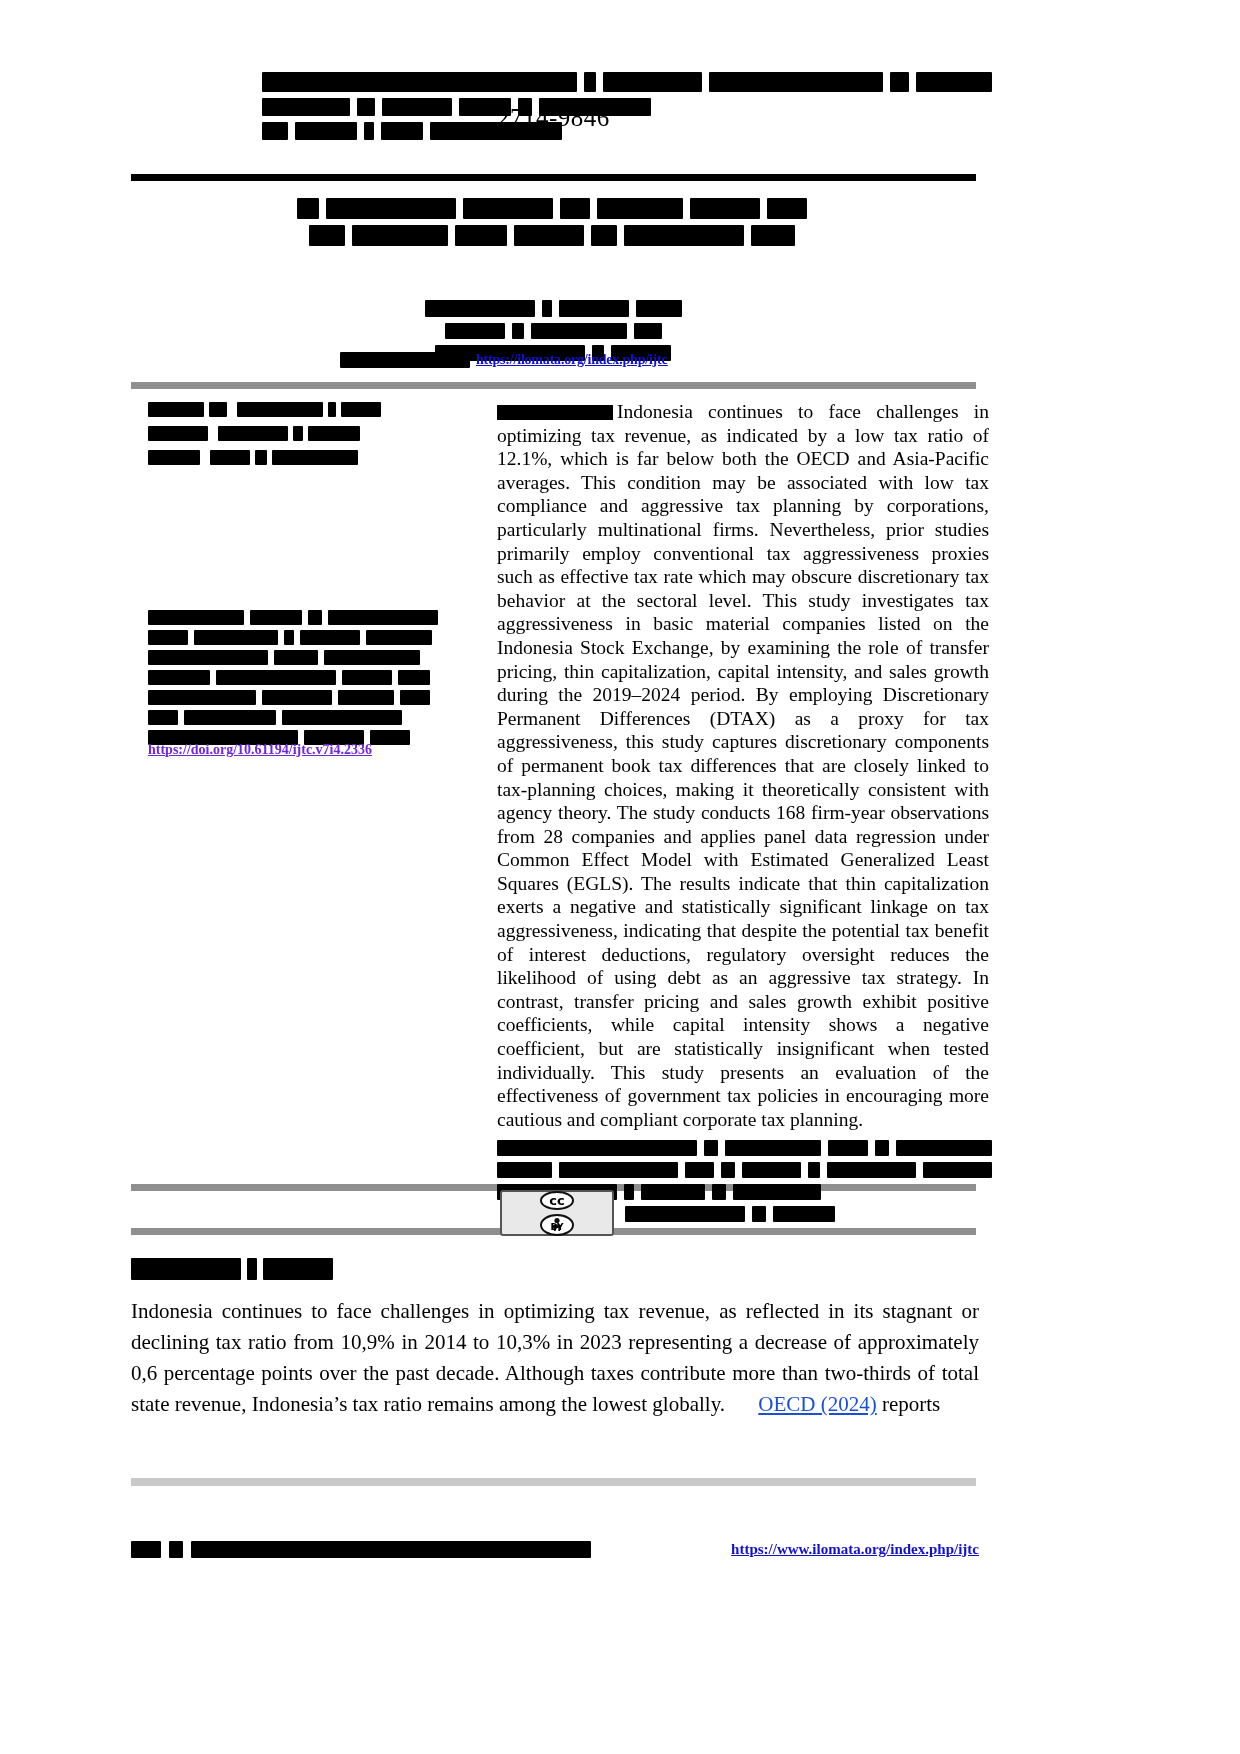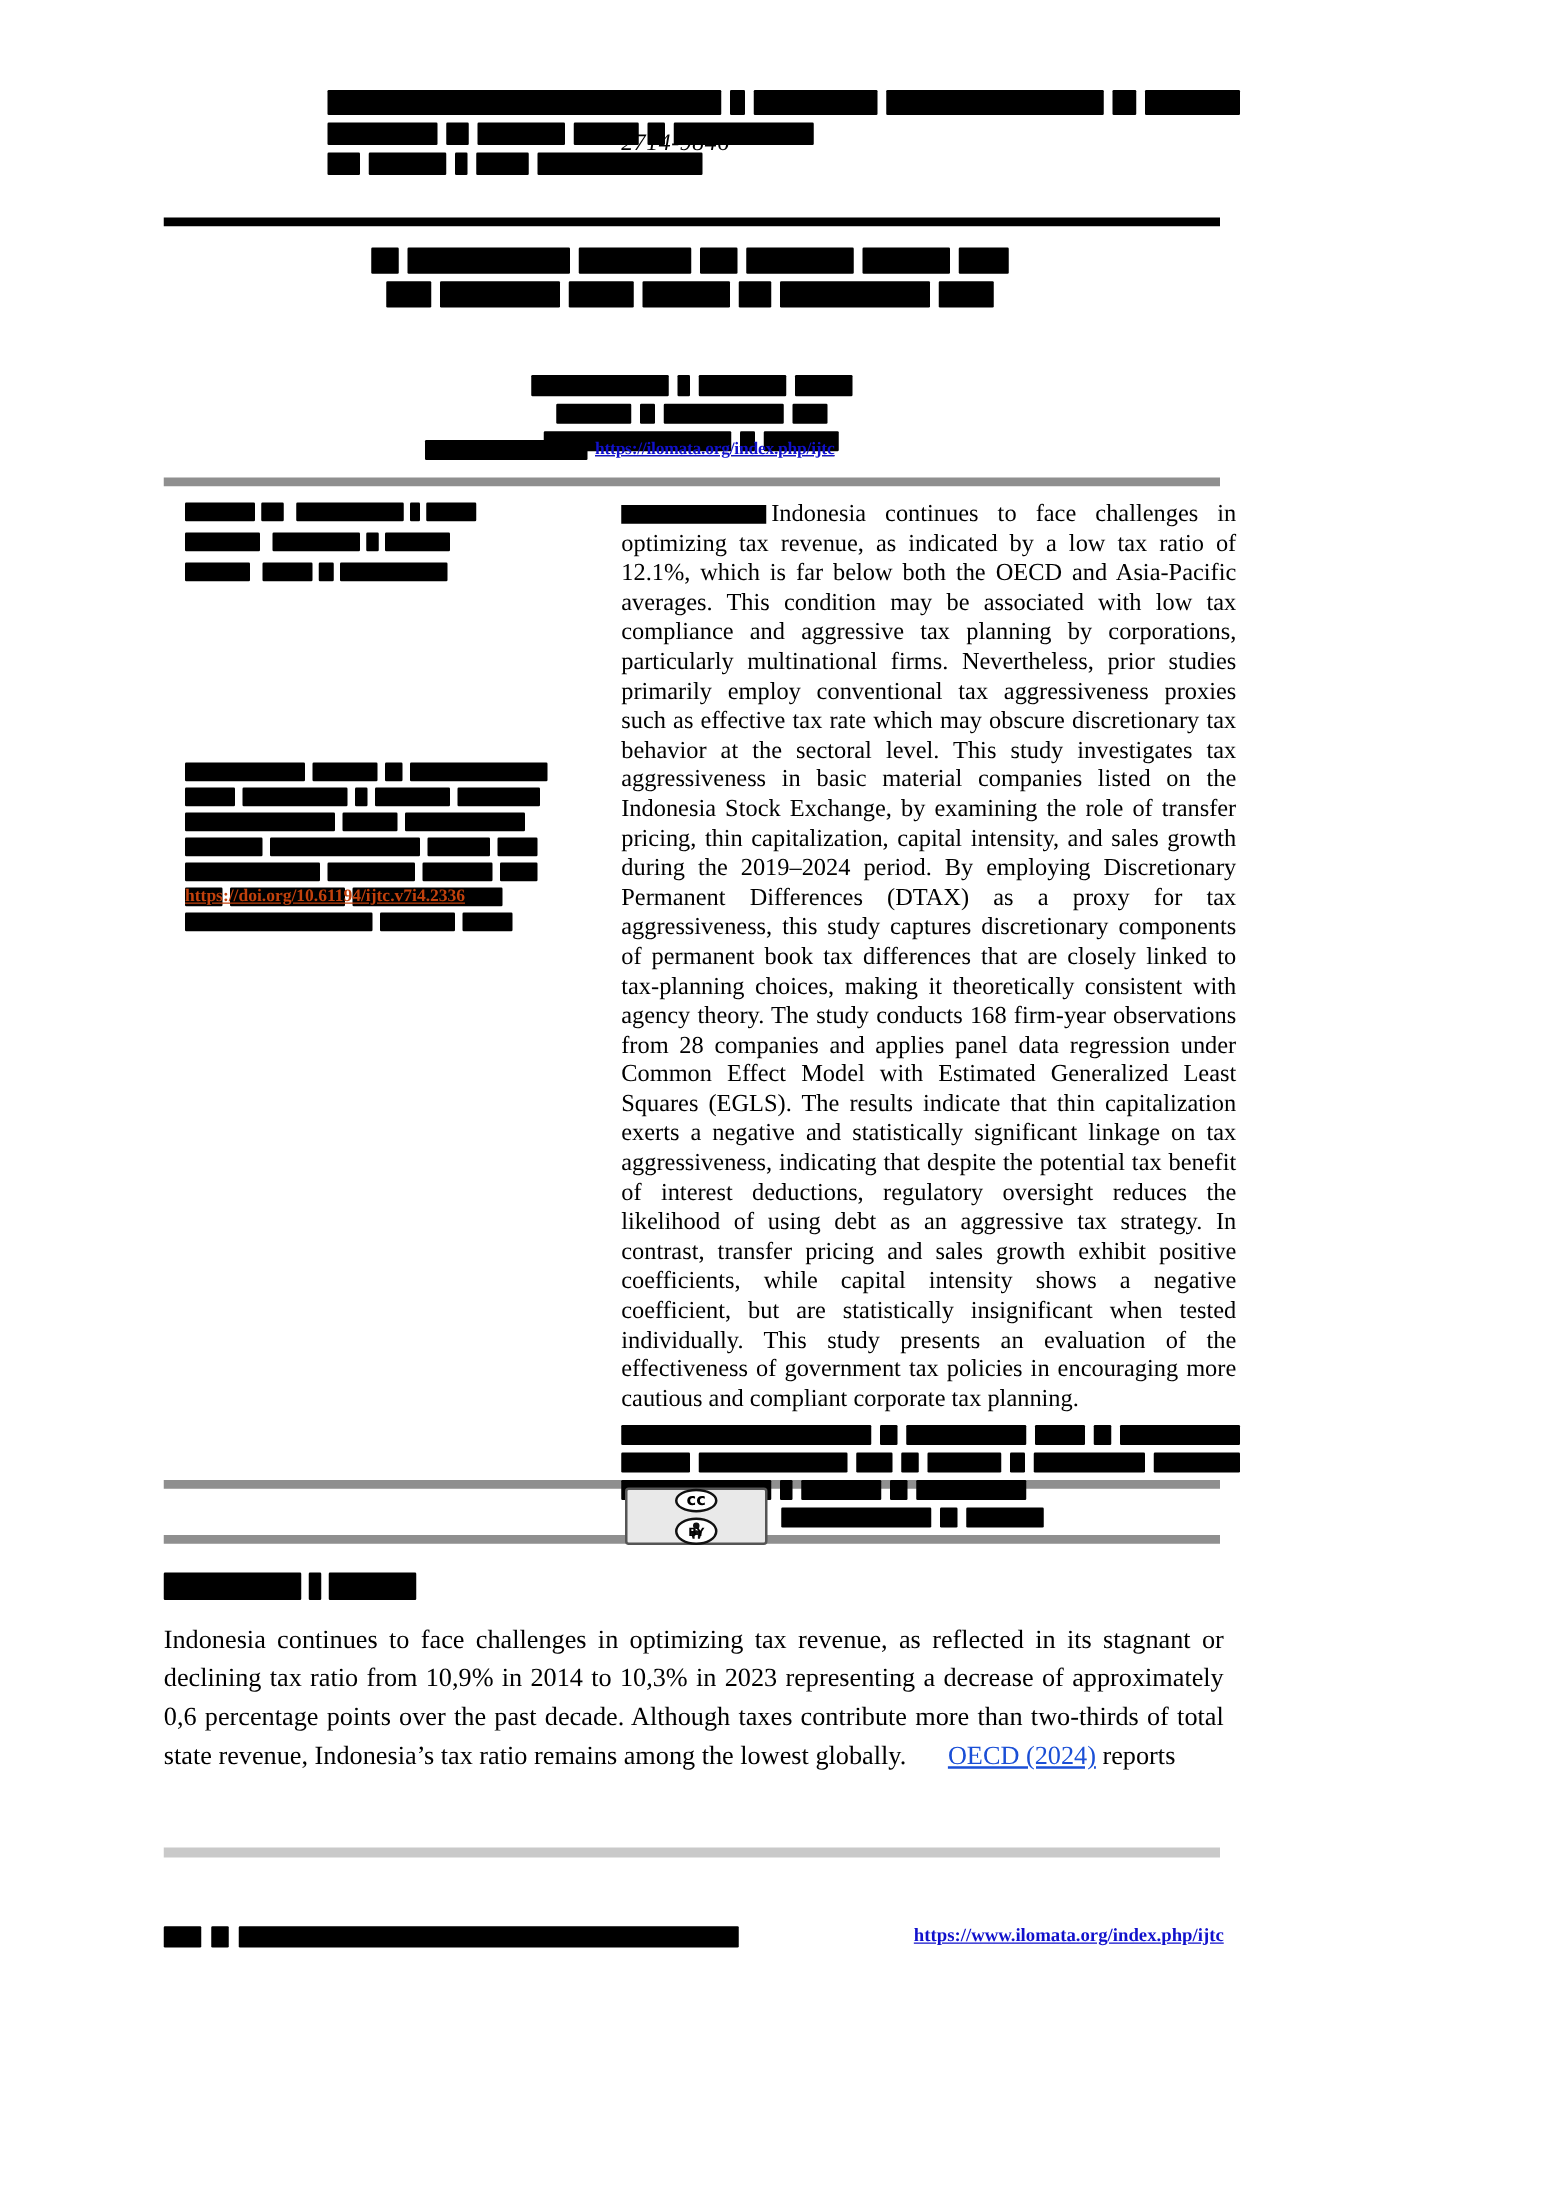--- a/index.html
+++ b/index.html
@@ -47,24 +47,23 @@
   .header-block {
     position: absolute;
     left: 262px;
     top: 72px;
     width: 730px;
   }
   .issn {
     position: absolute;
     left: 497px;
     top: 104px;
-    font-size: 19px;
+    font-size: 25px;
     letter-spacing: 0.5px;
     font-family: "Liberation Serif", serif;
-    font-style: italic;
   }
   .rule-thick {
     position: absolute;
     left: 131px;
     top: 174px;
     width: 845px;
     height: 7px;
     background: #000;
   }
 
@@ -134,24 +133,24 @@
   }
   .kw-line {
     display: flex;
     gap: 6px;
     margin-bottom: 5px;
     flex-wrap: wrap;
   }
   .doi-link {
     position: absolute;
     left: 148px;
-    top: 710px;
+    top: 742px;
     font-size: 14px;
     font-weight: bold;
-    color: #c2410c;
+    color: #6d28d9;
     text-decoration: underline;
   }
 
   
   .abstract {
     position: absolute;
     left: 497px;
     top: 400px;
     width: 492px;
     font-size: 19.5px;

